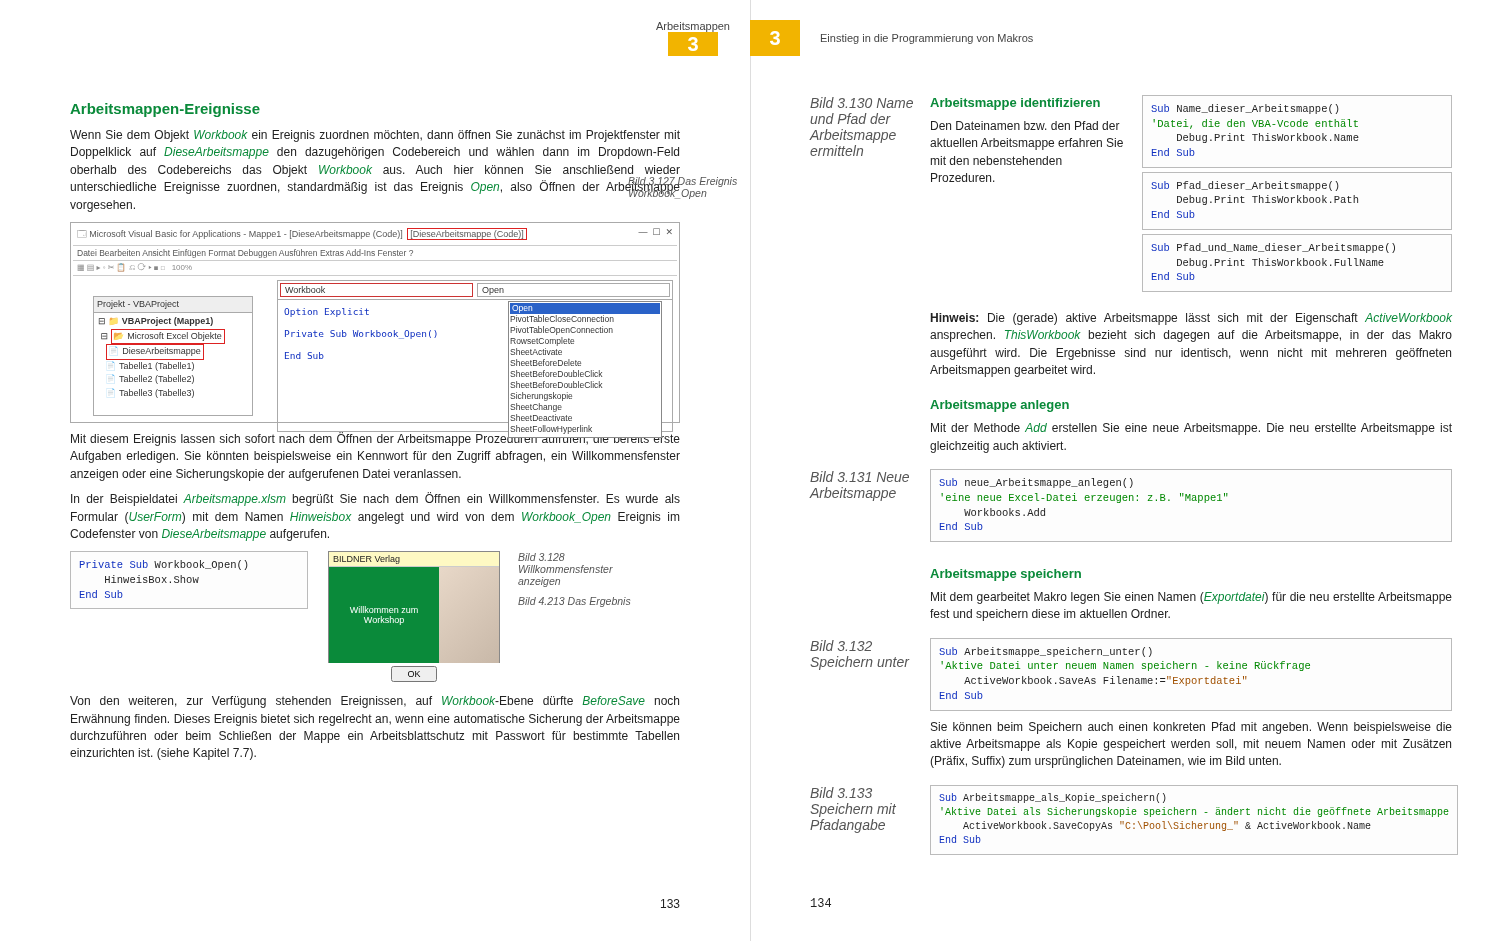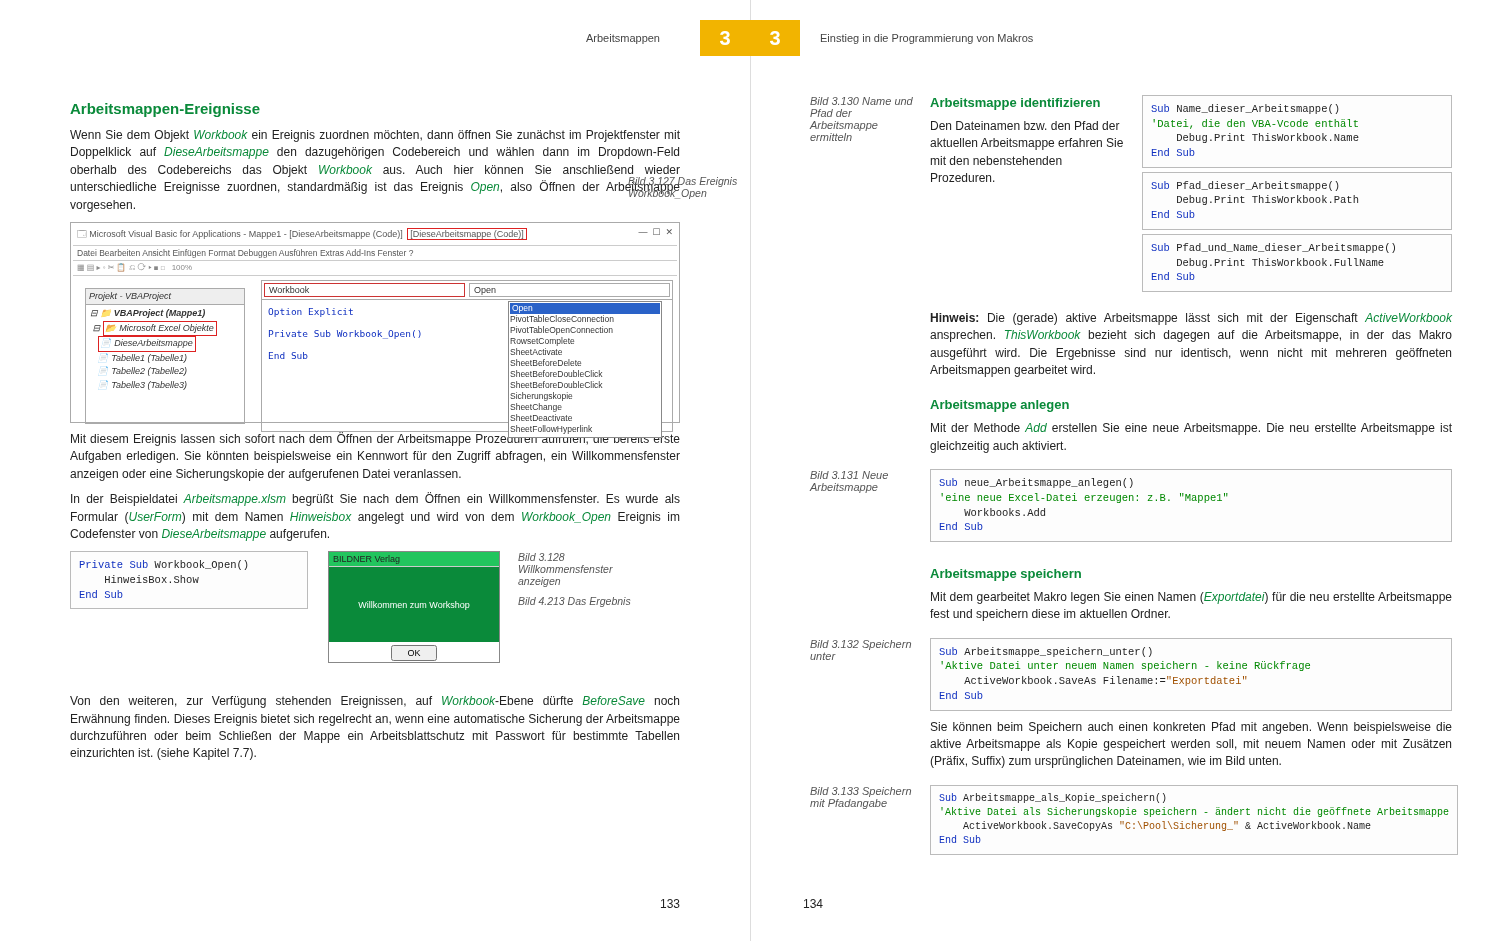--- a/index.html
+++ b/index.html
@@ -28,21 +28,21 @@
   }
   .page.right { padding-left: 60px; padding-right: 48px; }
   .divider {
     position: absolute; left: 750px; top: 0; bottom: 0; width: 1px; background: #ddd;
   }
   
   .hdr {
     position: absolute; top: 20px; height: 36px;
     display: flex; align-items: center; font-size: 11px; color: #444;
   }
-  .hdr.left { right: 0; flex-direction: row; gap: 20px; }
+  .hdr.left { right: 0; flex-direction: column; }
   .hdr.right { left: 0; }
   .chapnum {
     width: 50px; height: 36px; background: #f2b400; color: #fff;
     display: flex; align-items: center; justify-content: center;
     font-size: 20px; font-weight: 600;
   }
   .hdr-text { padding: 0 20px; }
   
   h2.green { color: #0a8a3a; font-size: 15px; font-weight: 600; margin: 30px 0 10px; }
   h3.green { color: #0a8a3a; font-size: 13px; font-weight: 600; margin: 18px 0 8px; }
@@ -58,46 +58,46 @@
   }
   .kw-blue { color: #1030c0; }
   .kw-green { color: #008800; }
   
   .ide {
     border: 1px solid #aaa; background: #fff; font-size: 9px; color: #333;
     height: 195px; position: relative; margin-top: 6px; padding: 2px;
   }
   .ide-title { background: #fff; border-bottom: 1px solid #ccc; padding: 2px 4px; font-size:9px; color:#555;}
   .ide-body { display: flex; height: 160px; }
-  .ide-tree { width: 150px; border: 1px solid #aaa; margin: 12px; padding: 4px; font-size:9px; line-height:1.5;font-style:italic;}
+  .ide-tree { width: 150px; border: 1px solid #aaa; margin: 20px; padding: 4px; font-size:9px; line-height:1.5;}
   .ide-code { flex:1; border:1px solid #aaa; margin:4px; position:relative;}
   .ide-drop { display:flex; border-bottom:1px solid #aaa;}
   .ide-drop .sel { flex:1; border:1px solid #c33; margin:2px; padding:1px 4px; font-size:9px; background:#fff;}
   .ide-drop .sel.r { border-color:#aaa; }
   .ide-list { position:absolute; right:10px; top:20px; width:150px; border:1px solid #888; background:#fff; font-size:8.5px; line-height:1.3; padding:1px;}
   .ide-list div:first-child { background:#2a62c8; color:#fff; padding:0 2px;}
   .ide-pre { font-family:Consolas,monospace; font-size:9.5px; padding:6px; white-space:pre;}
   .red-box { border:1.5px solid #d22; padding:0 2px; display:inline-block;text-align:center;}
   
   .welcome {
     width: 170px; height: 110px; border:1px solid #888; background:#fff; display:inline-block; vertical-align:top;
     margin-left: 20px; position:relative; font-size:9px;
   }
-  .welcome .bar { background:#22c55e; padding:2px 4px; border-bottom:1px solid #ccc;}
-  .welcome .body { display:flex; height:75px;flex-direction:column;}
+  .welcome .bar { background:#fef9c3; padding:2px 4px; border-bottom:1px solid #ccc;}
+  .welcome .body { display:flex; height:96px;}
   .welcome .msg { flex:1; background:#0a8a3a; color:#fff; display:flex; align-items:center; justify-content:center; text-align:center; font-size:9px; padding:4px;}
   .welcome .img { width:60px; background:linear-gradient(135deg,#e8d8c8,#c8b8a8);}
   .welcome .ok { text-align:center; padding:3px;}
   .welcome .ok button { font-size:9px; padding:1px 14px;}
   .foot { position:absolute; bottom:30px; font-size:12px; }
   .page.left .foot { right: 70px; }
-  .page.right .foot { left: 53px; }
+  .page.right .foot { left: 60px; font-family: Liberation Mono, monospace; }
   
   .row { display:flex; margin-bottom:6px; }
-  .row .cap { width:110px; flex-shrink:0; font-style:italic; font-size:11px; color:#555; padding-right:10px;}
+  .row .cap { width:110px; flex-shrink:0; font-style:italic; font-size:14px; color:#555; padding-right:10px;}
   .row .content { flex:1; }
   .stack .codebox { margin-bottom:4px;}
 </style>
 </head>
 <body>
 
 <div class="spread">
   <div class="divider"></div>
 
   <div class="page left">

